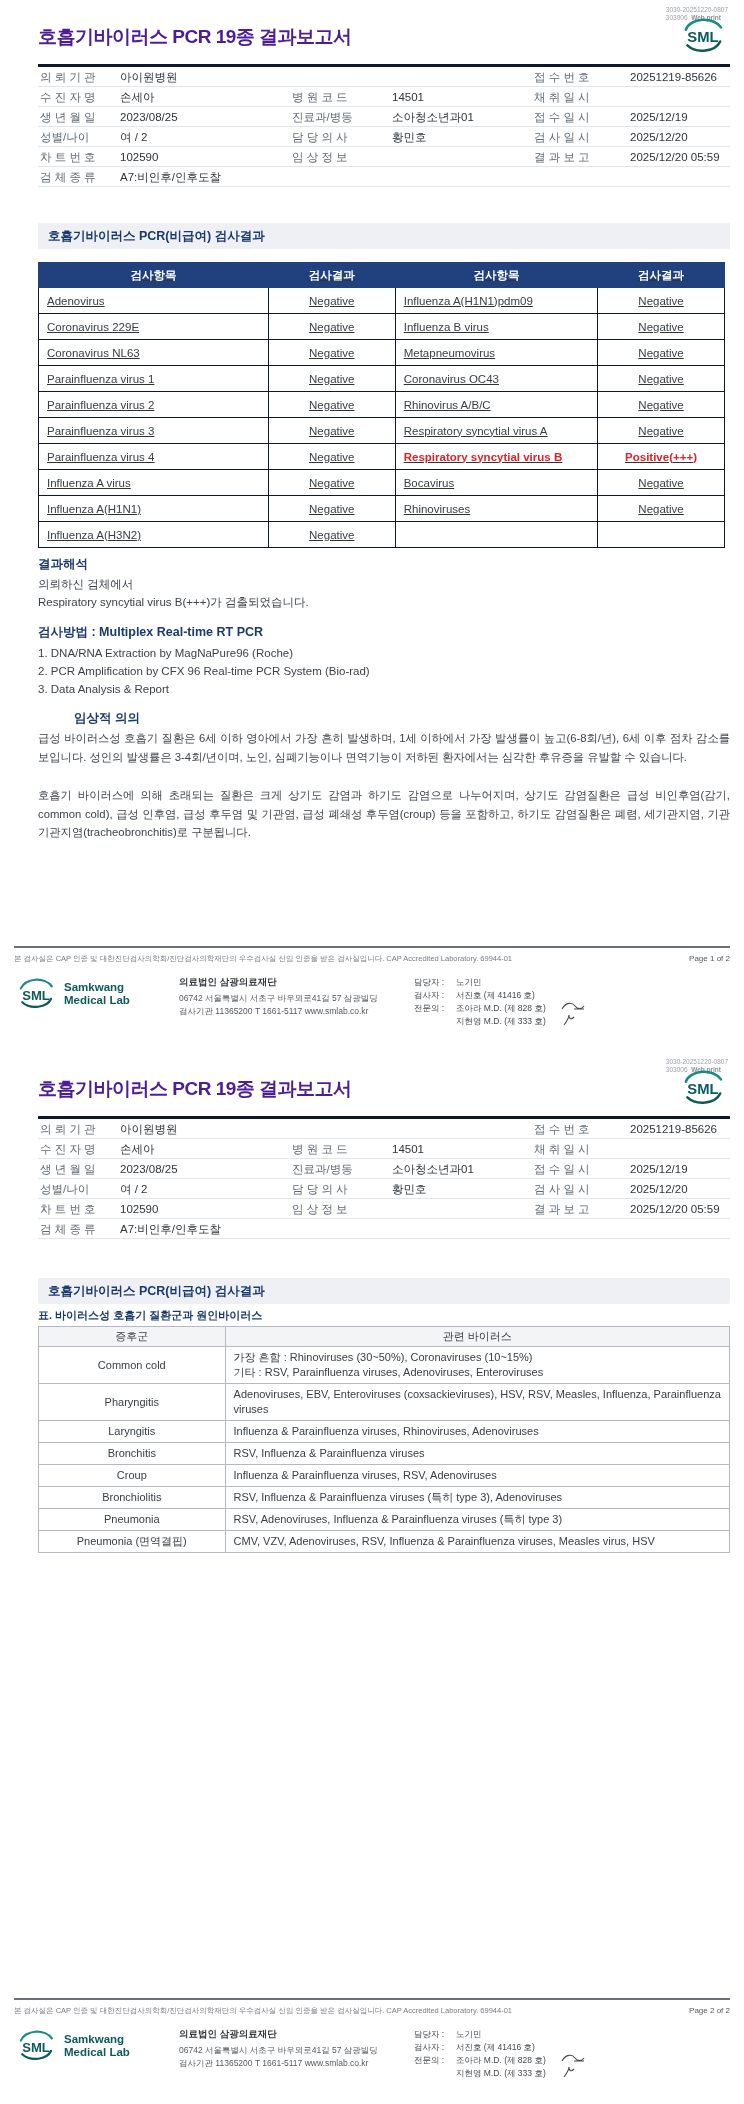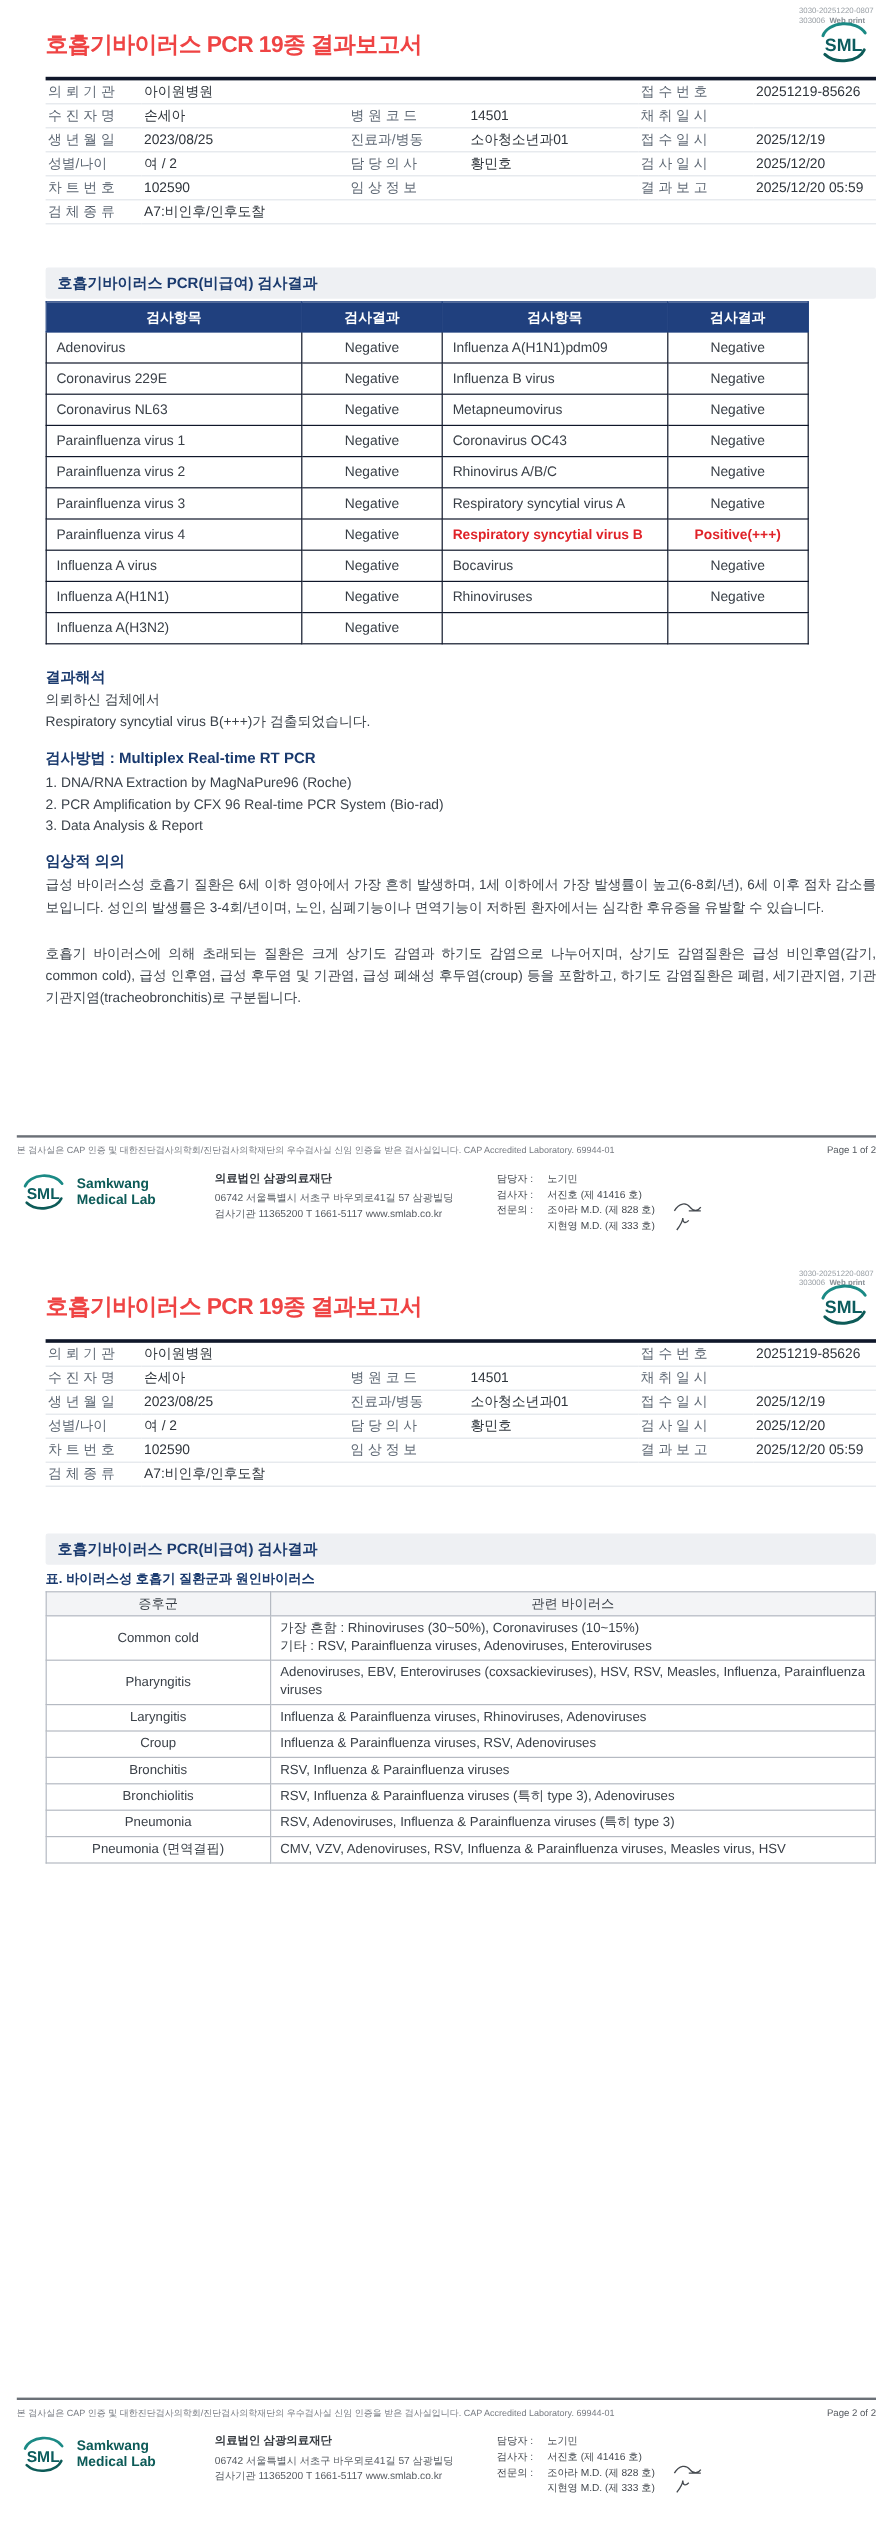--- a/index.html
+++ b/index.html
@@ -1,34 +1,34 @@
 <!DOCTYPE html>
 <html><head>
 <meta charset="utf-8">
 <style>
   * { margin:0; padding:0; box-sizing:border-box; }
   body { width:744px; background:#ffffff; font-family:"Liberation Sans","DejaVu Sans",sans-serif; color:#333; }
   .page { position:relative; width:744px; height:1052px; background:#fff; overflow:hidden; }
   .print-code { position:absolute; top:6px; right:16px; text-align:left; font-size:6.5px; color:#9aa0a6; line-height:8px; }
   .print-code b { color:#8a9096; font-weight:700; }
-  .report-title { position:absolute; top:24px; left:38px; font-size:19px; font-weight:700; color:#ef4444; letter-spacing:-0.5px; }
+  .report-title { position:absolute; top:24px; left:38px; font-size:19px; font-weight:700; color:#4c1d95; letter-spacing:-0.5px; }
   .sml-logo { position:absolute; top:16px; right:16px; width:50px; height:40px; }
   
   .info-table { position:absolute; top:64px; left:38px; right:14px; display:grid; grid-template-columns:80px 172px 100px 142px 96px 1fr; border-top:3px solid #0f172a; font-size:11.5px; }
   .info-table > div { border-bottom:1px solid #e2e5ea; padding:4px 2px 3px 2px; height:20px; line-height:13px; white-space:nowrap; overflow:hidden; }
   .ilabel { color:#5f6975; }
   .ivalue { color:#2e343b; }
   .span3 { grid-column:2 / 5; }
   .span5 { grid-column:2 / 7; }
   
   .band { position:absolute; left:38px; right:14px; background:#eef0f3; border-radius:2px; padding:5px 10px 4px 10px; font-size:12.5px; font-weight:700; color:#1a3a6e; }
   .band.p1 { top:223px; }
   .band.p2 { top:226px; }
   
-  .rtable { position:absolute; top:251px; left:38px; right:14px; border-collapse:collapse; width:636px; font-size:11.5px; table-layout:fixed; }
+  .rtable { position:absolute; top:262px; left:38px; right:14px; border-collapse:collapse; width:687px; font-size:11.5px; table-layout:fixed;text-decoration:underline; }
   .rtable th { background:#20407e; color:#fff; font-weight:600; height:25px; border:1px solid #20407e; text-align:center; }
   .rtable td { border:1px solid #0f172a; height:26px; color:#3a4048; padding:2px 8px; }
   .rtable td.item { text-align:left; }
   .rtable td.res { text-align:center; }
   .rtable td.red { color:#e02228; font-weight:700; }
   
   .sec-head { position:absolute; left:38px; font-size:12.5px; font-weight:700; color:#1a3a6e; }
   .sec-body { position:absolute; left:38px; right:14px; font-size:11.5px; color:#3c434b; line-height:18px; }
   .clinical-body { line-height:18.5px; font-size:11.3px; text-align:justify; }
   
@@ -195,21 +195,21 @@
 
   <div class="sec-head" style="top:556px;">결과해석</div>
   <div class="sec-body" style="top:575px;">의뢰하신 검체에서</div>
   <div class="sec-body" style="top:593px;">Respiratory syncytial virus B(+++)가 검출되었습니다.</div>
 
   <div class="sec-head" style="top:624px;">검사방법 : Multiplex Real-time RT PCR</div>
   <div class="sec-body" style="top:644px;">1. DNA/RNA Extraction by MagNaPure96 (Roche)</div>
   <div class="sec-body" style="top:662px;">2. PCR Amplification by CFX 96 Real-time PCR System (Bio-rad)</div>
   <div class="sec-body" style="top:680px;">3. Data Analysis &amp; Report</div>
 
-  <div class="sec-head" style="top:710px;">임상적 의의</div>
+  <div class="sec-head" style="top:710px;margin-left:36px;">임상적 의의</div>
   <div class="sec-body clinical-body" style="top:729px;">급성 바이러스성 호흡기 질환은 6세 이하 영아에서 가장 흔히 발생하며, 1세 이하에서 가장 발생률이 높고(6-8회/년), 6세 이후 점차 감소를 보입니다. 성인의 발생률은 3-4회/년이며, 노인, 심폐기능이나 면역기능이 저하된 환자에서는 심각한 후유증을 유발할 수 있습니다.</div>
   <div class="sec-body clinical-body" style="top:786px;">호흡기 바이러스에 의해 초래되는 질환은 크게 상기도 감염과 하기도 감염으로 나누어지며, 상기도 감염질환은 급성 비인후염(감기, common cold), 급성 인후염, 급성 후두염 및 기관염, 급성 폐쇄성 후두염(croup) 등을 포함하고, 하기도 감염질환은 폐렴, 세기관지염, 기관기관지염(tracheobronchitis)로 구분됩니다.</div>
 
   <div class="pfooter">
     <div class="fdivider"></div>
     <div class="fdisclaim">
       <span>본 검사실은 CAP 인증 및 대한진단검사의학회/진단검사의학재단의 우수검사실 신임 인증을 받은 검사실입니다.  CAP Accredited Laboratory. 69944-01</span>
       <span class="pg">Page 1 of 2</span>
     </div>
     <div class="fmain">
@@ -332,26 +332,26 @@
     </tr>
     <tr class="two">
       <td class="syn">Pharyngitis</td>
       <td>Adenoviruses, EBV, Enteroviruses (coxsackieviruses), HSV, RSV, Measles, Influenza, Parainfluenza viruses</td>
     </tr>
     <tr class="one">
       <td class="syn">Laryngitis</td>
       <td>Influenza &amp; Parainfluenza viruses, Rhinoviruses, Adenoviruses</td>
     </tr>
     <tr class="one">
+      <td class="syn">Bronchitis</td>
+      <td>RSV, Influenza &amp; Parainfluenza viruses</td>
+    </tr>
+    <tr class="one">
       <td class="syn">Croup</td>
       <td>Influenza &amp; Parainfluenza viruses, RSV, Adenoviruses</td>
-    </tr>
-    <tr class="one">
-      <td class="syn">Bronchitis</td>
-      <td>RSV, Influenza &amp; Parainfluenza viruses</td>
     </tr>
     <tr class="one">
       <td class="syn">Bronchiolitis</td>
       <td>RSV, Influenza &amp; Parainfluenza viruses (특히 type 3), Adenoviruses</td>
     </tr>
     <tr class="one">
       <td class="syn">Pneumonia</td>
       <td>RSV, Adenoviruses, Influenza &amp; Parainfluenza viruses (특히 type 3)</td>
     </tr>
     <tr class="one">

